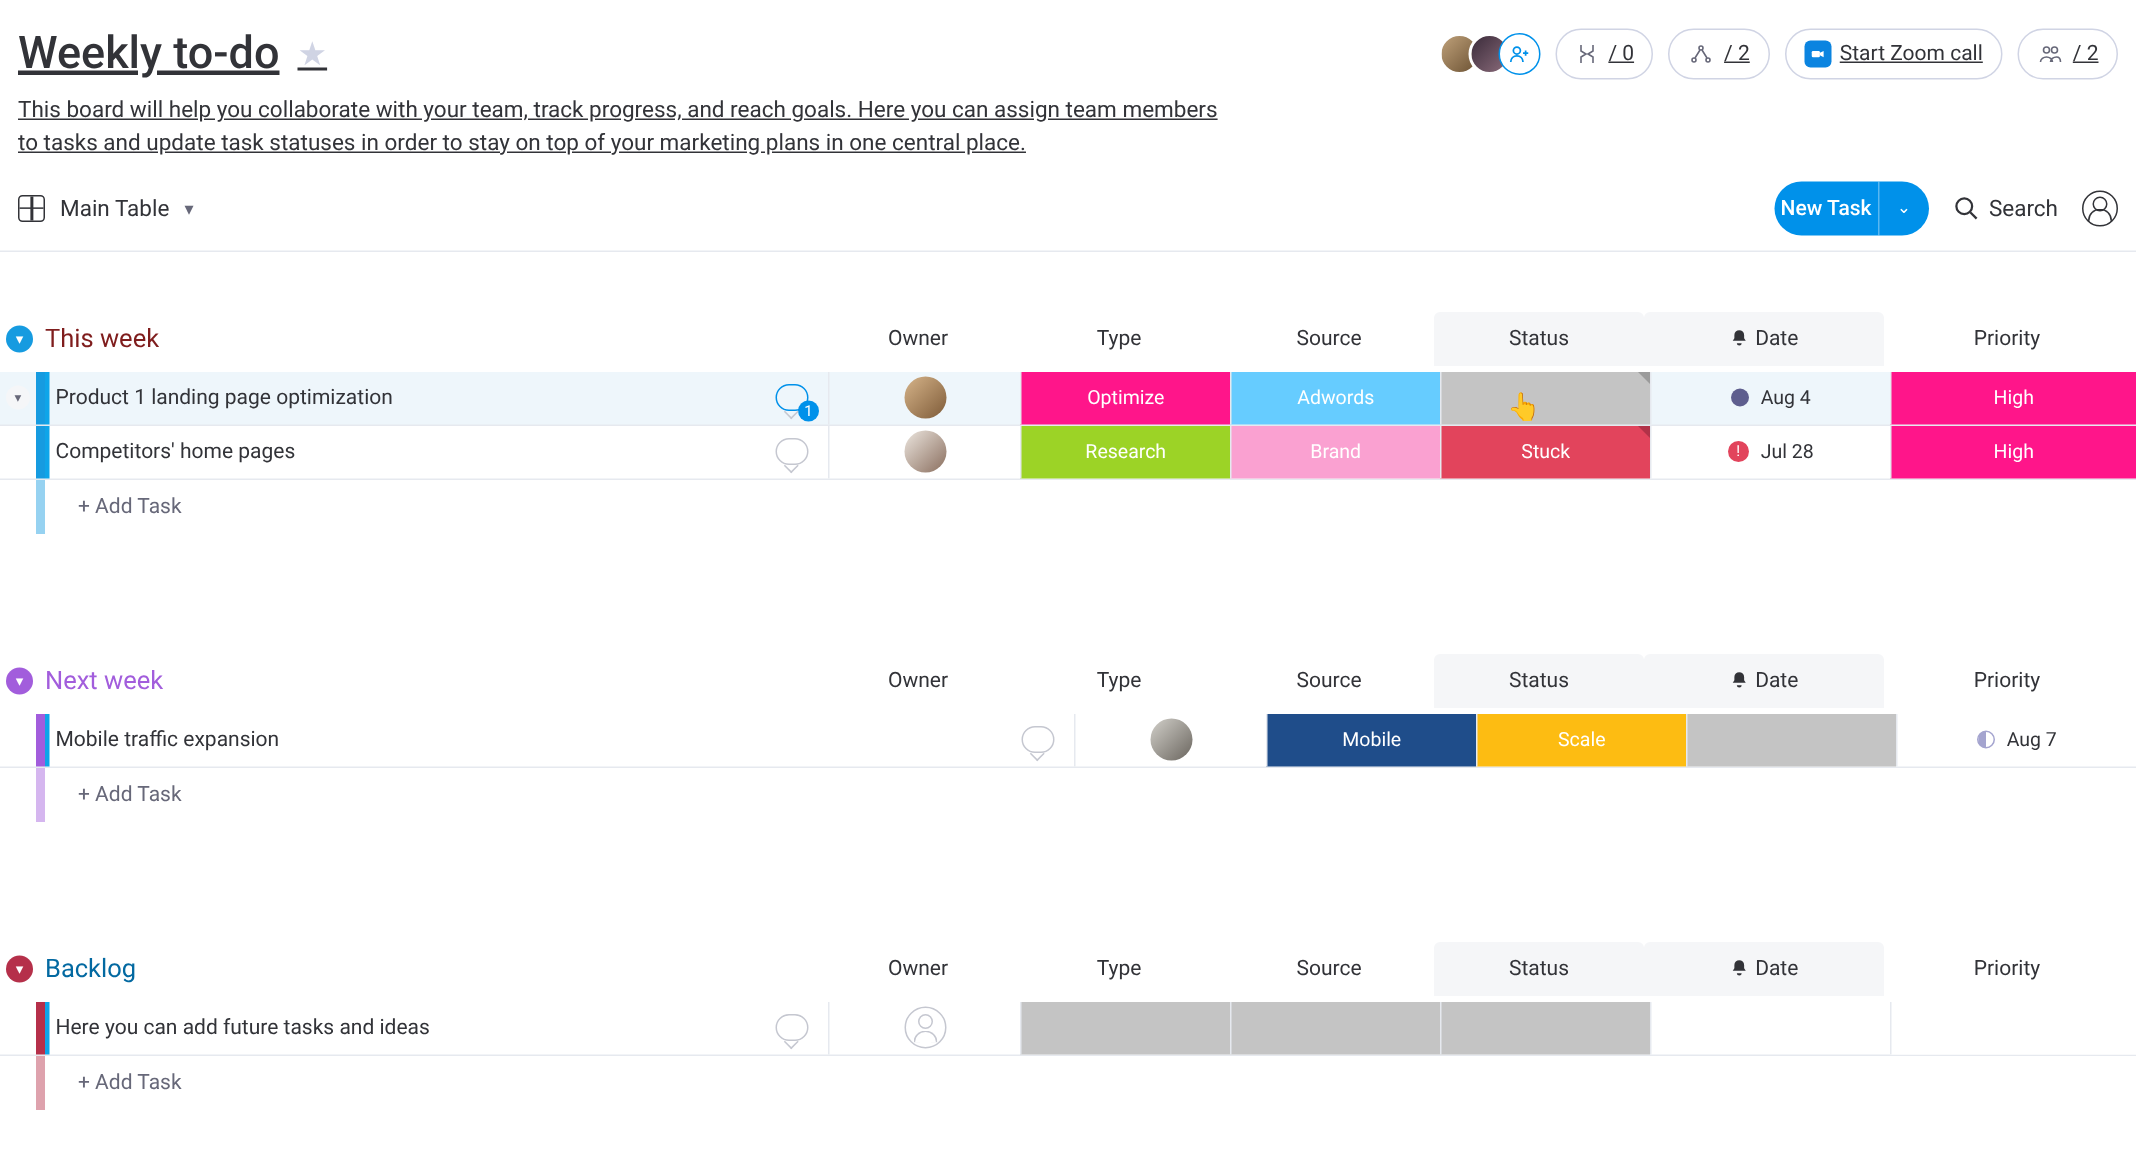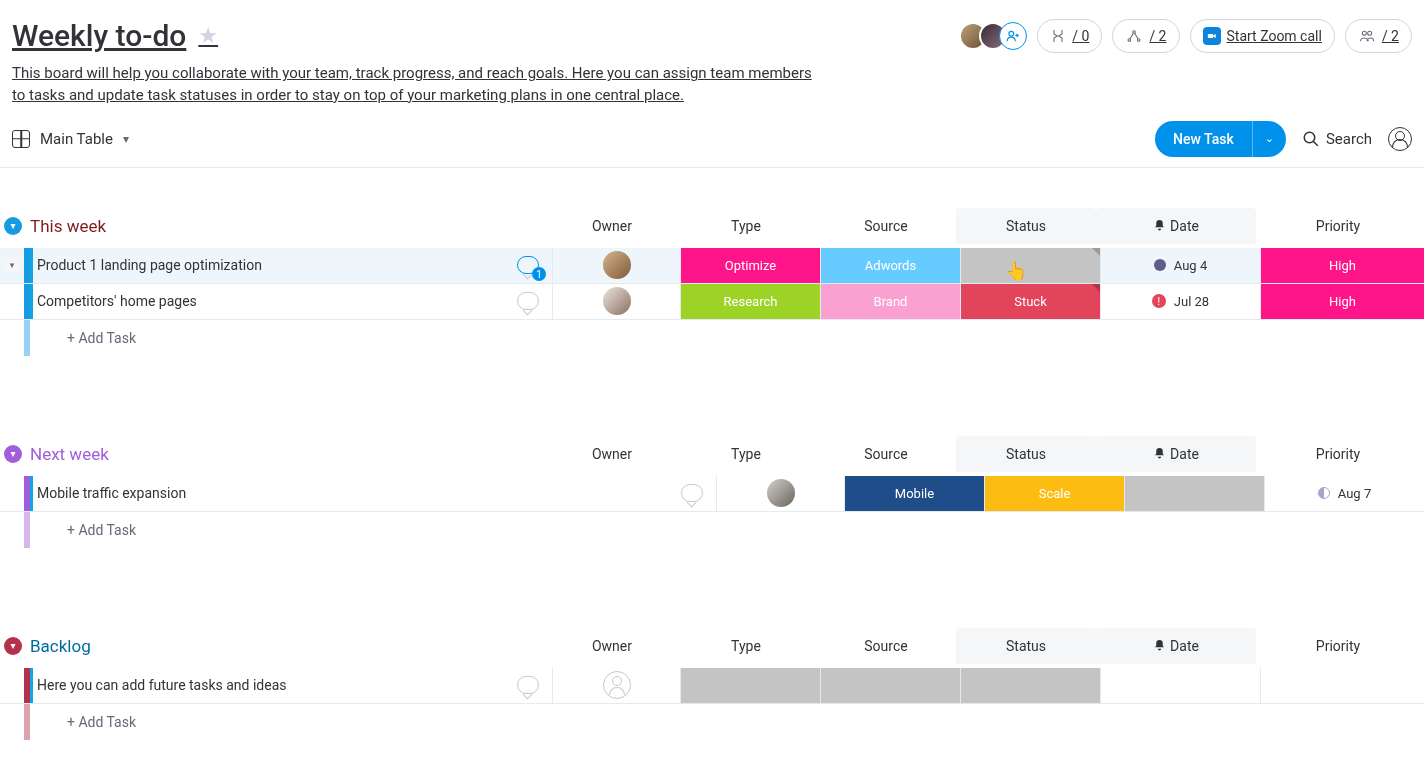--- a/index.html
+++ b/index.html
@@ -18,21 +18,21 @@
   .desc { font-size: 15px; color:#323338; max-width: 800px; margin-top:10px; line-height:1.45; }
   .toolbar { display:flex; align-items:center; padding: 14px 12px 10px 12px; border-bottom:1px solid #e6e9ef; }
   .view-switch { display:flex; align-items:center; gap:10px; font-size:15px; cursor:pointer; }
   .grid-ic { width:18px; height:18px; border:1.5px solid #323338; border-radius:3px; position:relative; }
   .grid-ic::before, .grid-ic::after { content:""; position:absolute; background:#323338; }
   .grid-ic::before { left:0; right:0; top:50%; height:1.5px; transform:translateY(-50%); }
   .grid-ic::after { top:0; bottom:0; left:50%; width:1.5px; transform:translateX(-50%); }
   .chev { color:#676879; font-size:12px; }
   .toolbar-right { margin-left:auto; display:flex; align-items:center; gap:16px; }
   .new-task { background:#0091ea; color:#fff; border:none; border-radius:20px; height:36px; display:flex; align-items:center; overflow:hidden; }
-  .new-task .lab { padding:0 18px; font-size:14px; font-weight:500; }
+  .new-task .lab { padding:0 4px; font-size:14px; font-weight:500; }
   .new-task .dd { border-left:1px solid rgba(255,255,255,.35); padding:0 12px; height:100%; display:flex; align-items:center; font-size:11px; }
   .search { display:flex; align-items:center; gap:6px; font-size:15px; cursor:pointer; }
   .person-ic { width:24px; height:24px; border:1.5px solid #323338; border-radius:50%; position:relative; }
   .person-ic::before { content:""; position:absolute; width:8px; height:8px; border:1.5px solid #323338; border-radius:50%; top:3px; left:50%; transform:translateX(-50%); }
   .person-ic::after { content:""; position:absolute; width:14px; height:8px; border:1.5px solid #323338; border-bottom:none; border-radius:10px 10px 0 0; bottom:2px; left:50%; transform:translateX(-50%); }
 
   .board { padding: 40px 0 20px 0; }
   .group { margin-bottom: 80px; padding: 0 0 0 0; }
   .group-header { display:flex; align-items:center; padding: 0 4px 4px 4px; }
   .collapse { width:18px; height:18px; border-radius:50%; position:relative; display:inline-flex; align-items:center; justify-content:center; color:#fff; font-size:10px; }
@@ -68,21 +68,21 @@
   .cell.priority { width:164px; }
   .dot { width:12px; height:12px; border-radius:50%; }
   .owner-ava { width:28px; height:28px; border-radius:50%; background:linear-gradient(135deg,#d6b48a,#7e5b38); }
   .owner-ava.b { background:linear-gradient(135deg,#ece6df,#8a6e5e); }
   .owner-ava.c { background:linear-gradient(135deg,#d2d0ca,#6a655e); }
   .owner-ava.empty { background:#fff; border:1.5px solid #c5c7d0; position:relative; }
   .owner-ava.empty::before { content:""; position:absolute; width:8px; height:8px; border:1.5px solid #c5c7d0; border-radius:50%; top:4px; left:50%; transform:translateX(-50%); }
   .owner-ava.empty::after { content:""; position:absolute; width:14px; height:7px; border:1.5px solid #c5c7d0; border-bottom:none; border-radius:10px 10px 0 0; bottom:3px; left:50%; transform:translateX(-50%); }
   .add-row { display:flex; align-items:center; height:36px; }
   .add-row .add-stripe { width:6px; opacity:.45; margin-left:24px; }
-  .add-row .label { padding-left:37px; color:#676879; font-size:14px; }
+  .add-row .label { padding-left:22px; color:#676879; font-size:14px; }
   .cursor { position:absolute; font-size:18px; transform:translate(-2px,-2px); pointer-events:none; }
   .halfmoon { width:12px; height:12px; border-radius:50%; background:linear-gradient(90deg,#a4a4cf 50%, transparent 50%); border:1px solid #a4a4cf; }
   .alert-dot { width:14px; height:14px; border-radius:50%; background:#e2445c; color:#fff; font-size:10px; display:flex; align-items:center; justify-content:center; }
 </style>
 </head>
 <body>
 
 <div class="header">
   <div class="title-row">
     <div class="title">Weekly to-do</div>

